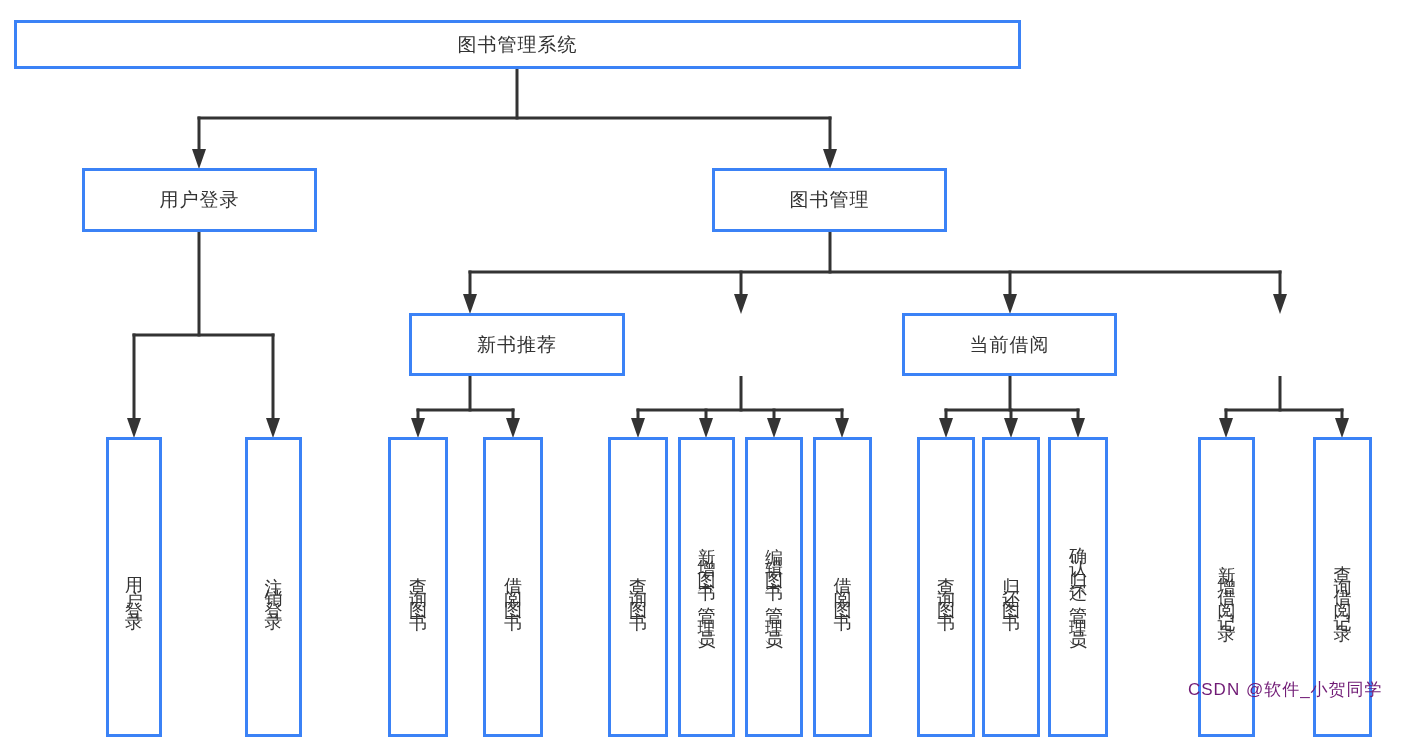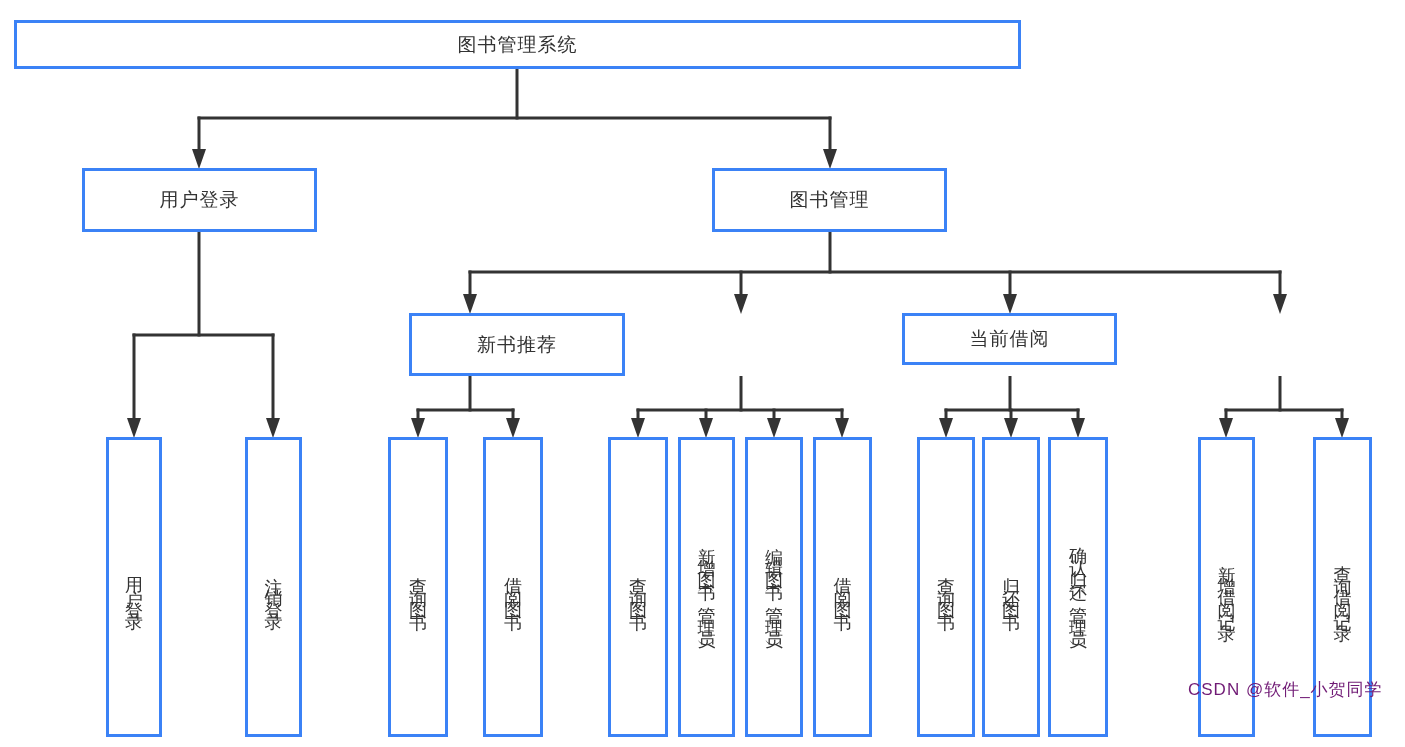--- a/index.html
+++ b/index.html
@@ -92,21 +92,21 @@
   <div class="node h" style="left:82px;top:168px;width:235px;height:64px;">
     <span>用户登录</span>
   </div>
   <div class="node h" style="left:712px;top:168px;width:235px;height:64px;">
     <span>图书管理</span>
   </div>
 
   <div class="node h" style="left:362px;top:313px;width:216px;height:63px;margin-left:47px;">
     <span>新书推荐</span>
   </div>
-  <div class="node h" style="left:902px;top:313px;width:215px;height:52px;">
+  <div class="node h" style="left:902px;top:313px;width:215px;height:63px;">
     <span>当前借阅</span>
   </div>
 
   <div class="node" style="left:106px;top:437px;width:56px;height:300px;">
     <span class="vtext">用户登录</span>
   </div>
   <div class="node" style="left:245px;top:437px;width:57px;height:300px;">
     <span class="vtext">注销登录</span>
   </div>
 

